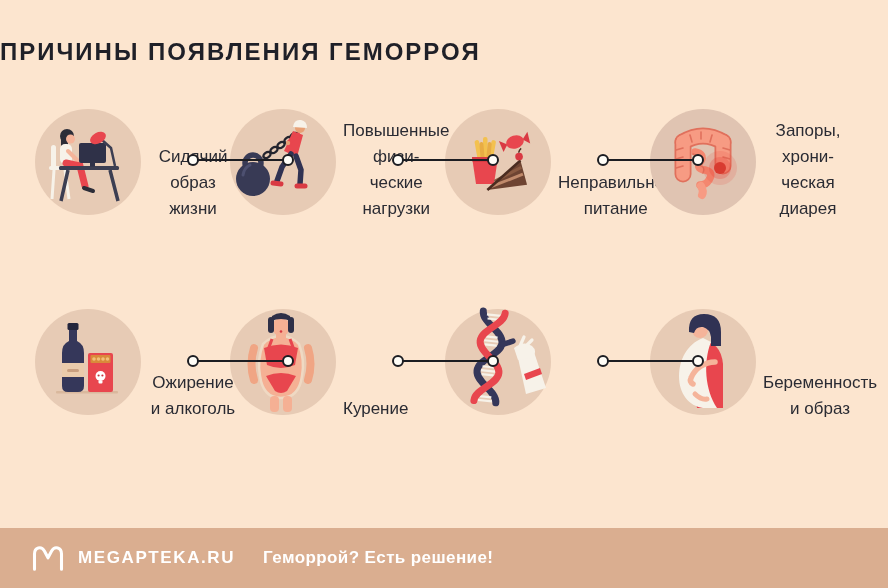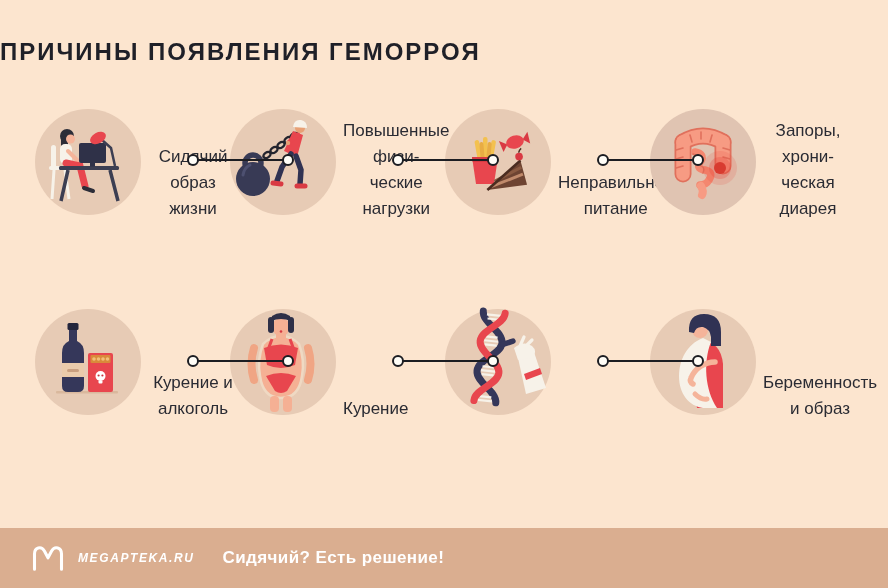--- a/index.html
+++ b/index.html
@@ -23,21 +23,21 @@
 
   
   .r1{top:102px;} .r2{top:302px;}
   .c1{left:28px;} .c2{left:223px;} .c3{left:438px;} .c4{left:643px;}
   .k1{left:187px;} .k2{left:392px;} .k3{left:597px;}
   .ky1{top:154px;} .ky2{top:355px;}
 
   .footer{position:absolute;left:0;right:0;bottom:0;height:60px;background:#DAAE90;
           display:flex;align-items:center;padding-left:30px;box-sizing:border-box;color:#FFFFFF;}
   .brand-wrap{display:flex;align-items:center;gap:12px;}
-  .brand{font-size:12px;font-weight:700;letter-spacing:1.6px;font-style:italic;}
+  .brand{font-size:17px;font-weight:700;letter-spacing:1.6px;}
   .slogan{font-size:17px;font-weight:700;letter-spacing:0.4px;margin-left:28px;}
 </style>
 </head>
 <body>
 
 <div class="canvas">
 
   <div class="title">ПРИЧИНЫ ПОЯВЛЕНИЯ ГЕМОРРОЯ</div>
 
   <div class="item r1 c1">
@@ -186,21 +186,21 @@
         <circle cx="66" cy="57" r="1.8"></circle>
           <circle cx="70.5" cy="57" r="1.8"></circle>
         <circle cx="75" cy="57" r="1.8"></circle>
           <circle cx="79.5" cy="57" r="1.8"></circle>
       </g>
       <circle cx="72.5" cy="74" r="5" fill="#FFFFFF"></circle>
       <circle cx="70.6" cy="73.5" r="1.1" fill="#C8353E"></circle>
       <circle cx="74.4" cy="73.5" r="1.1" fill="#C8353E"></circle>
       <rect x="70.5" y="78.5" width="4" height="3" rx="1" fill="#FFFFFF"></rect>
     </svg>
-    <div class="caption">Курение и алкоголь</div>
+    <div class="caption">Ожирение и алкоголь</div>
   </div>
 
   <div class="item r2 c2">
     <svg class="illus" viewBox="0 0 120 120">
       <circle cx="60" cy="60" r="53" fill="#E7CBB5"></circle>
       <path d="M31,46 q-5,16 0,32" stroke="#F0A584" stroke-width="8" fill="none" stroke-linecap="round"></path>
       <path d="M85,46 q5,16 0,32" stroke="#F0A584" stroke-width="8" fill="none" stroke-linecap="round"></path>
       <path d="M40,42 q-6,16 -3,32 q3,22 21,22 q18,0 21,-22 q3,-16 -3,-32 q-8,-8 -18,-8 q-10,0 -18,8 z" fill="#F5B094" stroke="#EFD9C3" stroke-width="2.5"></path>
       <rect x="47" y="94" width="9" height="16" rx="4" fill="#F5B094"></rect>
       <rect x="60" y="94" width="9" height="16" rx="4" fill="#F5B094"></rect>
@@ -274,16 +274,16 @@
     <div class="dot r"></div>
   </div>
 
   <div class="footer">
     <div class="brand-wrap">
       <svg width="36" height="31" viewBox="0 0 40 34">
         <path d="M5 29 V12 C5 4.5 12.5 2.8 16 8.6 L20 16.2 L24 8.6 C27.5 2.8 35 4.5 35 12 V29" fill="none" stroke="#FFFFFF" stroke-width="3.4" stroke-linecap="round" stroke-linejoin="round"></path>
       </svg>
       <span class="brand">MEGAPTEKA.RU</span>
     </div>
-    <span class="slogan">Сидячий? Есть решение!</span>
+    <span class="slogan">Геморрой? Есть решение!</span>
   </div>
 
 </div>
 
 </body></html>

